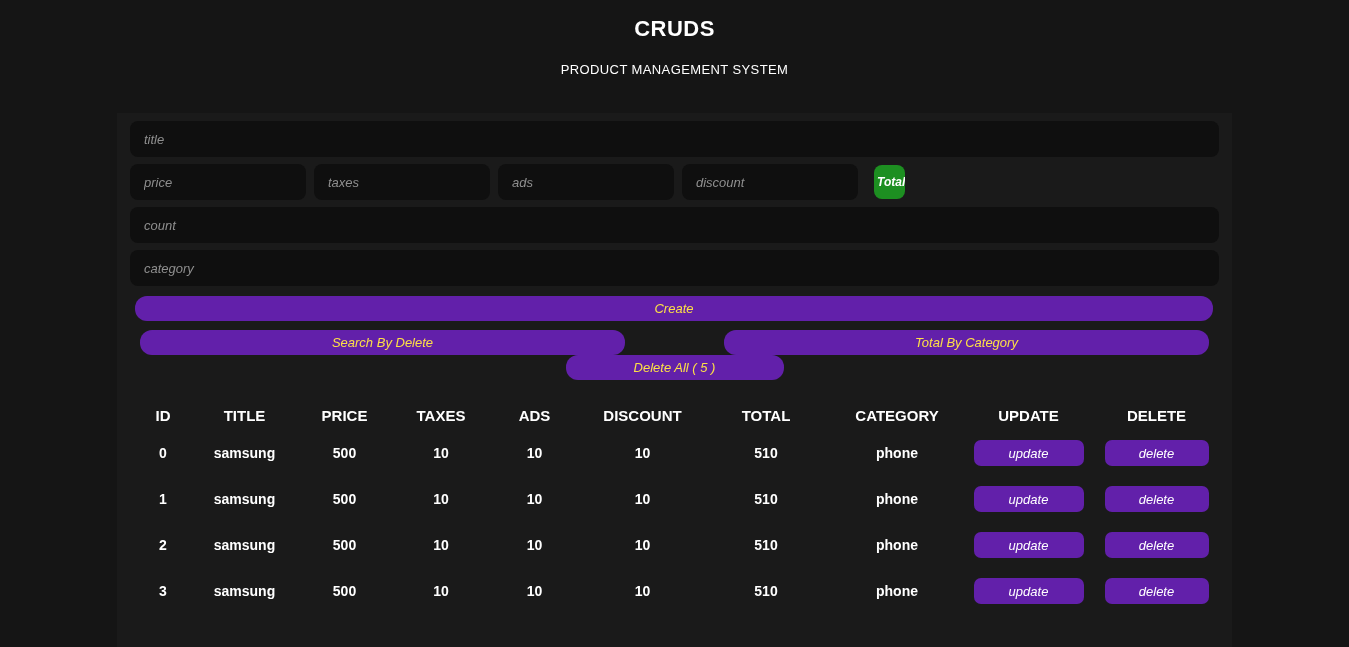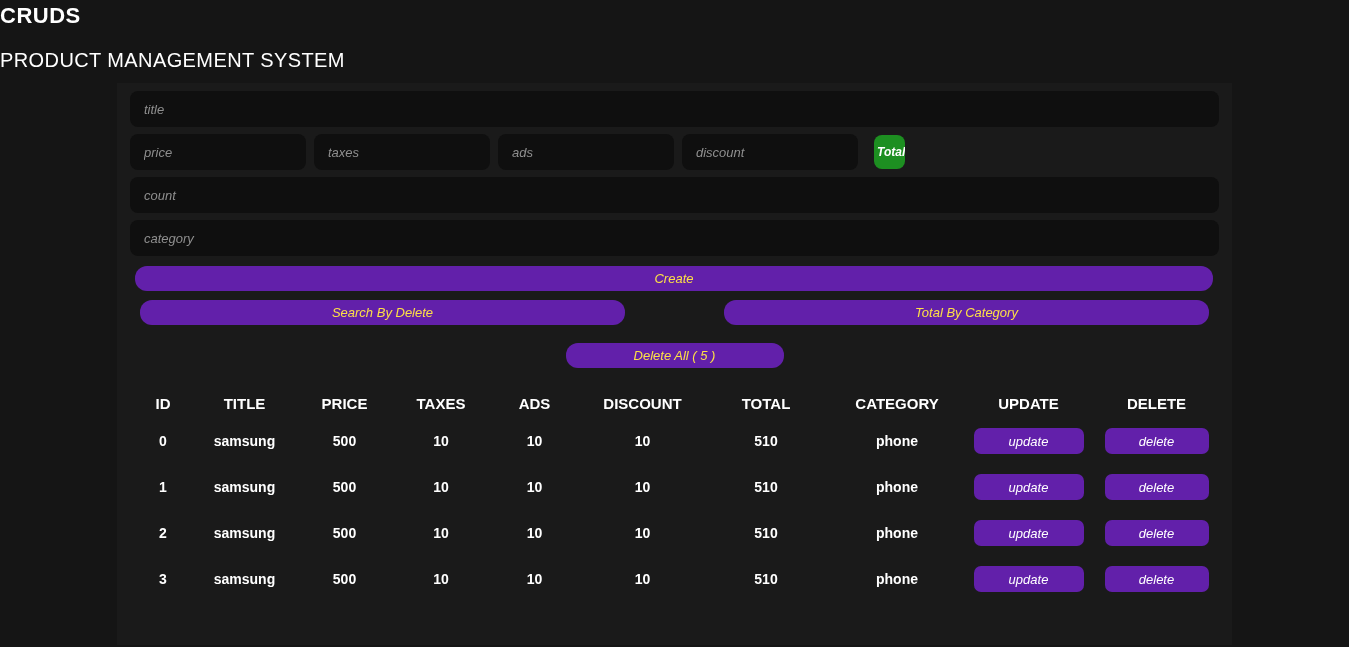--- a/index.html
+++ b/index.html
@@ -11,23 +11,23 @@
     color: var(--text, #ffffff);
   }
   .content {
     width: 1115px;
     margin: 0 auto;
     background: var(--content-bg, #1a1a1a);
     padding: 8px 13px 40px 13px;
     min-height: 562px;
   }
   
-  .app-header { text-align: left; padding-top: 3px; }
+  .app-header { text-align: center; padding-top: 16px; }
   .app-title { font-size: 22px; font-weight: 700; letter-spacing: 0.5px; }
-  .app-subtitle { font-size: 20px; margin-top: 20px; margin-bottom: 11px; letter-spacing: 0.4px; font-weight: 400; }
+  .app-subtitle { font-size: 13px; margin-top: 20px; margin-bottom: 36px; letter-spacing: 0.4px; font-weight: 400; }
 
   
   .text-input {
     display: block;
     width: 100%;
     height: 36px;
     background: var(--input-bg, #0f0f0f);
     border: none;
     border-radius: 8px;
     padding: 0 14px;
@@ -76,21 +76,21 @@
   .search-btn-row {
     display: flex;
     justify-content: space-between;
     padding: 0 10px;
     margin-top: 9px;
   }
   .search-btn-row .purple-btn { width: 485px; }
   .delete-all-btn {
     display: block;
     width: 218px;
-    margin: 18px auto 0 auto;
+    margin: 0 auto 0 auto;
     text-align: center;
   }
 
   
   .product-table { margin-top: 20px; }
   .grid-row {
     display: grid;
     grid-template-columns: 66px 97px 103px 90px 97px 119px 128px 134px 129px 127px;
     align-items: center;
   }

